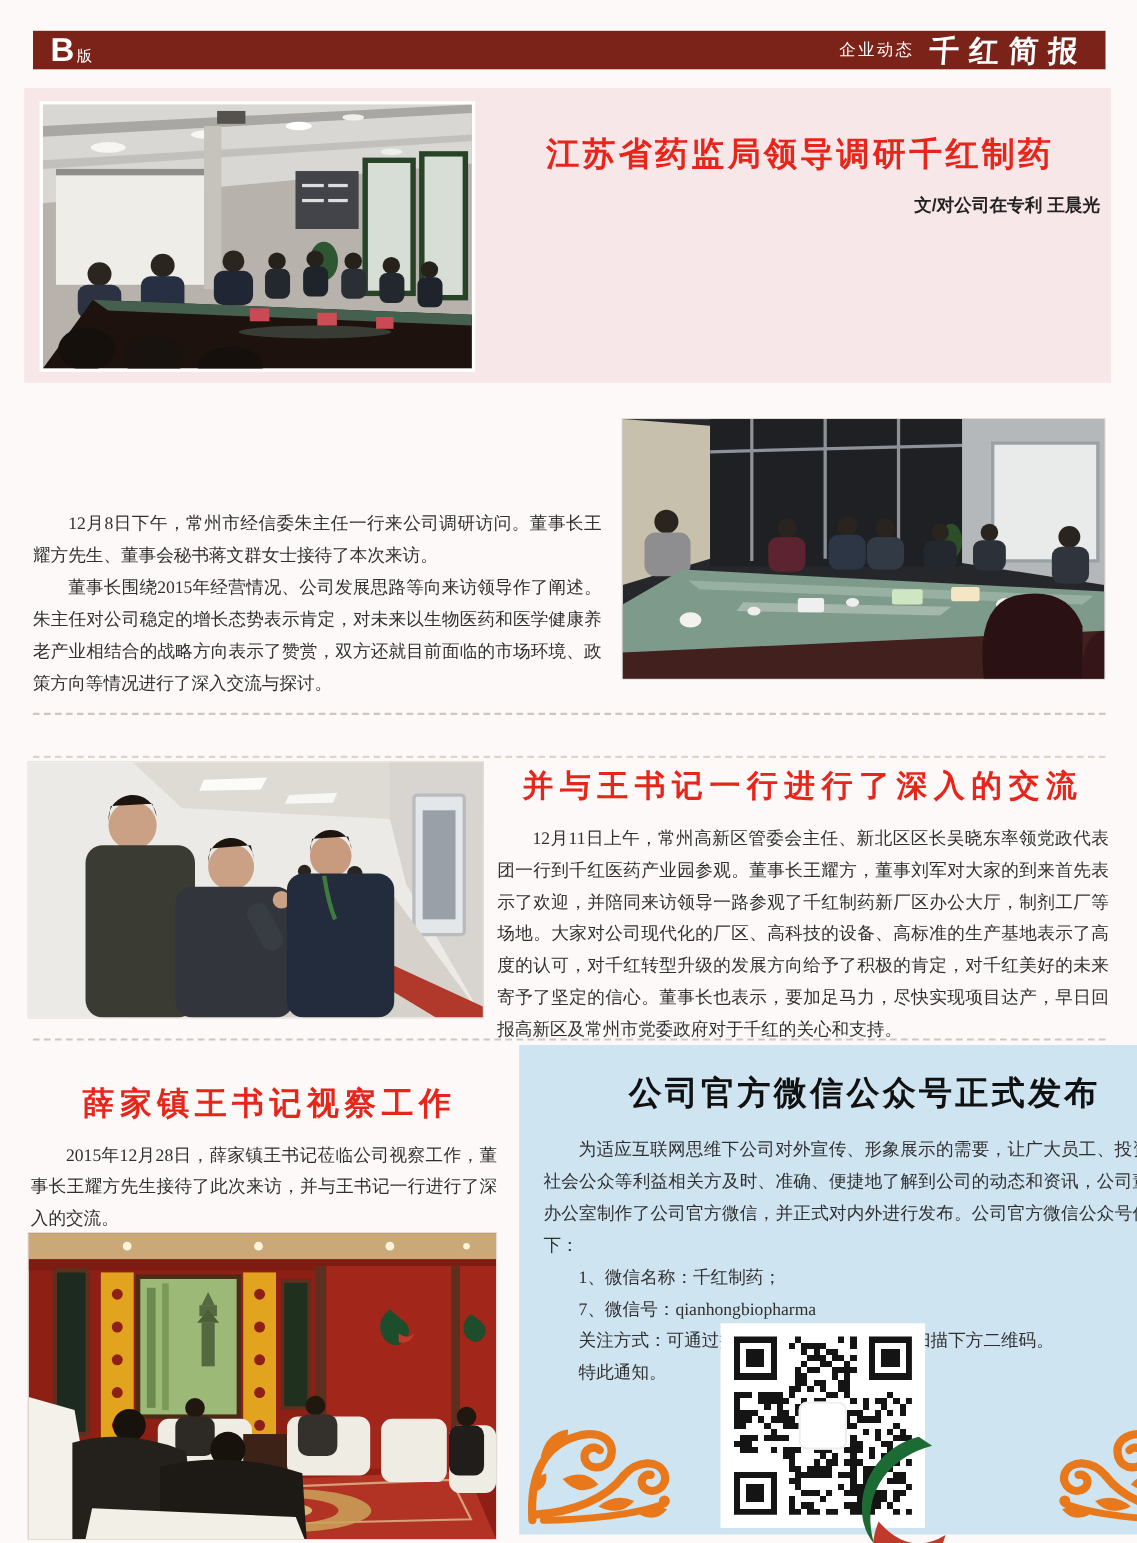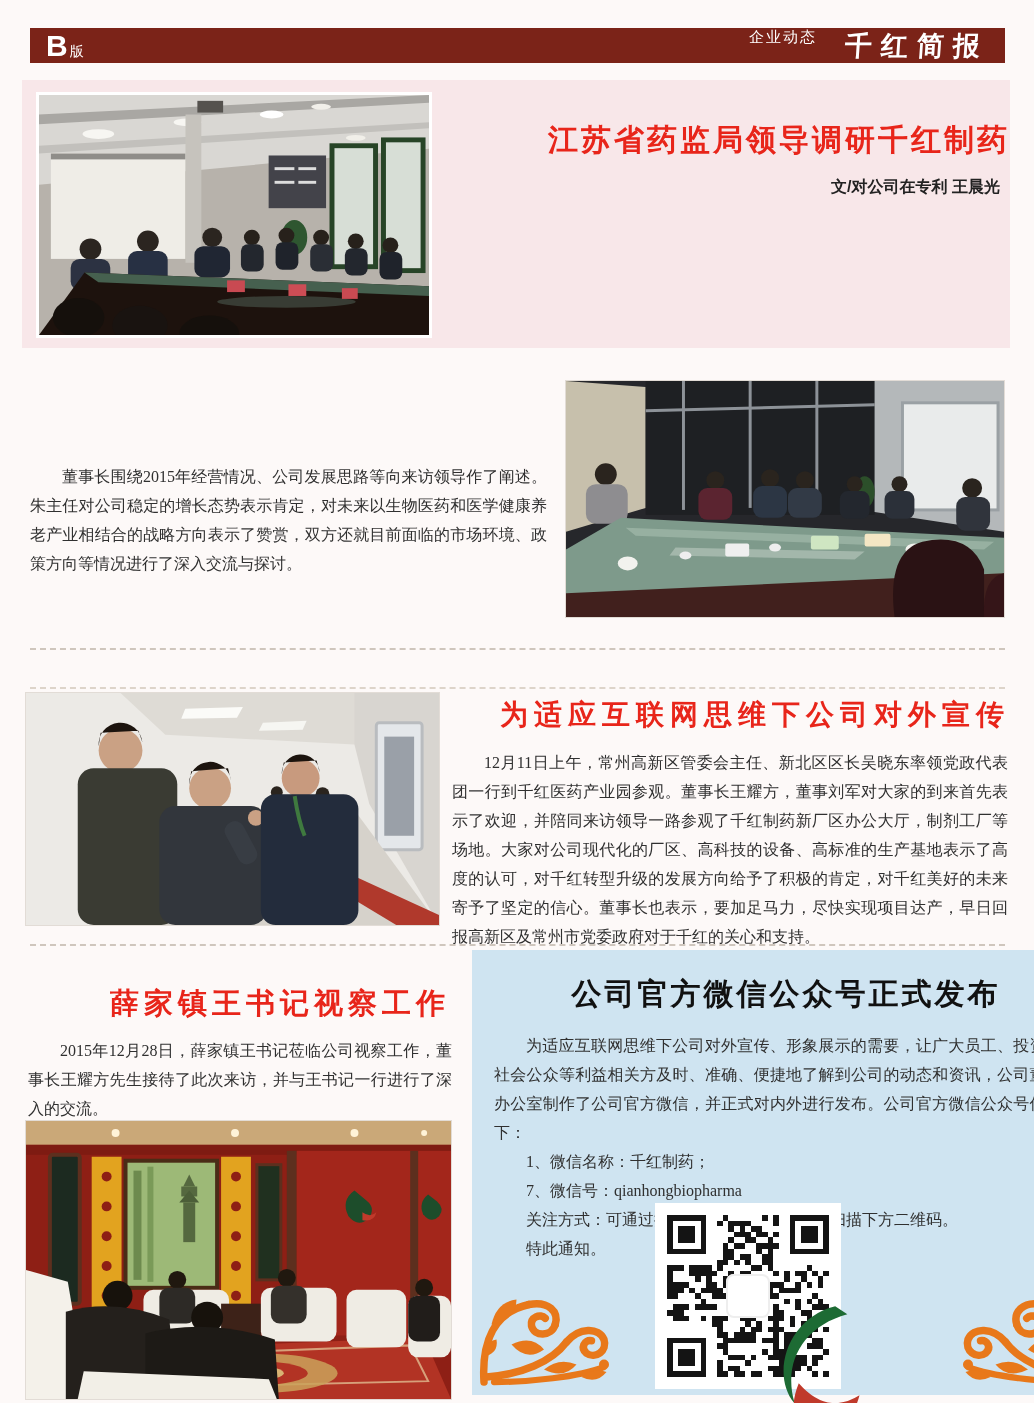--- a/index.html
+++ b/index.html
@@ -6,31 +6,31 @@
   .page{position:relative;width:1034px;height:1403px;background:#fdf9f8;overflow:hidden;
         font-family:"Liberation Serif",serif;}
   .abs{position:absolute;}
 
   
   .headerbar{left:30px;top:28px;width:975px;height:35px;background:var(--header-bg,#7b2318);
              display:flex;align-items:center;justify-content:space-between;padding:0 16px;box-sizing:border-box;color:#fff;}
   .edition{display:flex;align-items:baseline;color:#fff;}
   .edition-letter{font-family:"Liberation Sans",sans-serif;font-size:30px;font-weight:bold;line-height:1;}
   .edition-suffix{font-size:14px;margin-left:2px;}
-  .head-right{display:flex;gap:28px;}
+  .head-right{display:flex;align-items:center;gap:14px;}
   .section-label{font-size:15px;letter-spacing:2px;font-family:"Liberation Sans",sans-serif;}
   .masthead{font-size:27px;font-weight:bold;letter-spacing:9px;transform:skewX(-4deg);
             font-family:"Liberation Serif",serif;}
 
   
   .pinkbox{left:22px;top:80px;width:988px;height:268px;background:var(--pink-bg,#f8e7e9);}
   .photo-frame{background:#fff;box-sizing:border-box;}
   .photo-frame svg{display:block;width:100%;height:100%;}
 
-  .title-red{color:var(--accent-red,#e8251a);font-weight:bold;text-align:right;
+  .title-red{color:var(--accent-red,#e8251a);font-weight:bold;text-align:center;
              font-family:"Liberation Sans",sans-serif;}
   .title-dark{color:#1f1d1b;font-weight:bold;text-align:center;font-family:"Liberation Serif",serif;}
   .body-text p{margin:0;text-indent:2em;text-align:justify;font-size:16px;line-height:29px;color:#303030;}
   .byline{text-align:right;font-weight:bold;font-size:16px;color:#222;font-family:"Liberation Sans",sans-serif;}
 
   .dashed{height:0;border-top:2px dashed #cfc6bd;}
   .dashed.light{border-top:2px dashed #ddd4ca;}
 
   
   .bluebox{left:472px;top:950px;width:628px;height:445px;background:var(--blue-bg,#cfe4f1);}
@@ -114,20 +114,21 @@
     </div>
     <div class="abs" style="left:423px;top:12px;width:565px;height:246px;">
       <div class="title-red" style="font-size:30px;letter-spacing:3px;margin-top:28px;">江苏省药监局领导调研千红制药</div>
       <div class="body-text" style="margin-top:16px;">
       </div>
       <div class="byline" style="margin-top:8px;padding-right:10px;">文/对公司在专利 王晨光</div>
     </div>
   </div>
 
   <div class="abs body-text" style="left:30px;top:462px;width:517px;">
+    <p>12月8日下午，常州市经信委朱主任一行来公司调研访问。董事长王耀方先生、董事会秘书蒋文群女士接待了本次来访。</p>
     <p>董事长围绕2015年经营情况、公司发展思路等向来访领导作了阐述。朱主任对公司稳定的增长态势表示肯定，对未来以生物医药和医学健康养老产业相结合的战略方向表示了赞赏，双方还就目前面临的市场环境、政策方向等情况进行了深入交流与探讨。</p>
   </div>
   <div class="abs photo-frame" style="left:565px;top:380px;width:440px;height:238px;border:1px solid #e2dcd6;">
     <svg viewBox="0 0 440 238" preserveAspectRatio="none">
       <rect width="440" height="238" fill="#26272b"></rect>
       <polygon points="0,0 80,6 80,128 0,152" fill="#c7c0ac"></polygon>
       <rect x="80" y="0" width="230" height="135" fill="#1e2023"></rect>
       <g stroke="#8d9298" stroke-width="3">
         <line x1="118" y1="0" x2="118" y2="130"></line>
         <line x1="185" y1="0" x2="185" y2="128"></line>
@@ -203,21 +204,21 @@
       <path d="M164,92 a21,21 0 0 1 42,-3 l-3,-13 -37,3 z" fill="#1c140e"></path>
       <rect x="134" y="114" width="108" height="120" rx="16" fill="#32363c"></rect>
       <rect x="206" y="128" width="20" height="46" rx="9" fill="#383d44" transform="rotate(-28 216 151)"></rect>
       <circle cx="231" cy="126" r="8" fill="#caa184"></circle>
       <circle cx="276" cy="86" r="19" fill="#c89a7e"></circle>
       <path d="M257,82 a19,19 0 0 1 38,-2 l-3,-12 -33,2 z" fill="#1c140e"></path>
       <rect x="236" y="102" width="98" height="132" rx="15" fill="#232c3c"></rect>
       <path d="M270,104 q4,26 10,40" stroke="#3f7a3f" stroke-width="4" fill="none"></path>
     </svg>
   </div>
-  <div class="abs title-red" style="left:450px;top:696px;width:560px;font-size:28px;letter-spacing:6px;">为适应互联网思维下公司对外宣传</div>
+  <div class="abs title-red" style="left:450px;top:696px;width:560px;font-size:28px;letter-spacing:6px;">并与王书记一行进行了深入的交流</div>
   <div class="abs body-text" style="left:452px;top:748px;width:556px;">
     <p>12月11日上午，常州高新区管委会主任、新北区区长吴晓东率领党政代表团一行到千红医药产业园参观。董事长王耀方，董事刘军对大家的到来首先表示了欢迎，并陪同来访领导一路参观了千红制药新厂区办公大厅，制剂工厂等场地。大家对公司现代化的厂区、高科技的设备、高标准的生产基地表示了高度的认可，对千红转型升级的发展方向给予了积极的肯定，对千红美好的未来寄予了坚定的信心。董事长也表示，要加足马力，尽快实现项目达产，早日回报高新区及常州市党委政府对于千红的关心和支持。</p>
   </div>
 
   <div class="abs dashed" style="left:30px;top:944px;width:975px;"></div>
 
   <div class="abs title-red" style="left:40px;top:984px;width:410px;font-size:29px;letter-spacing:5px;">薛家镇王书记视察工作</div>
   <div class="abs body-text" style="left:28px;top:1036px;width:424px;">
     <p>2015年12月28日，薛家镇王书记莅临公司视察工作，董事长王耀方先生接待了此次来访，并与王书记一行进行了深入的交流。</p>
   </div>

